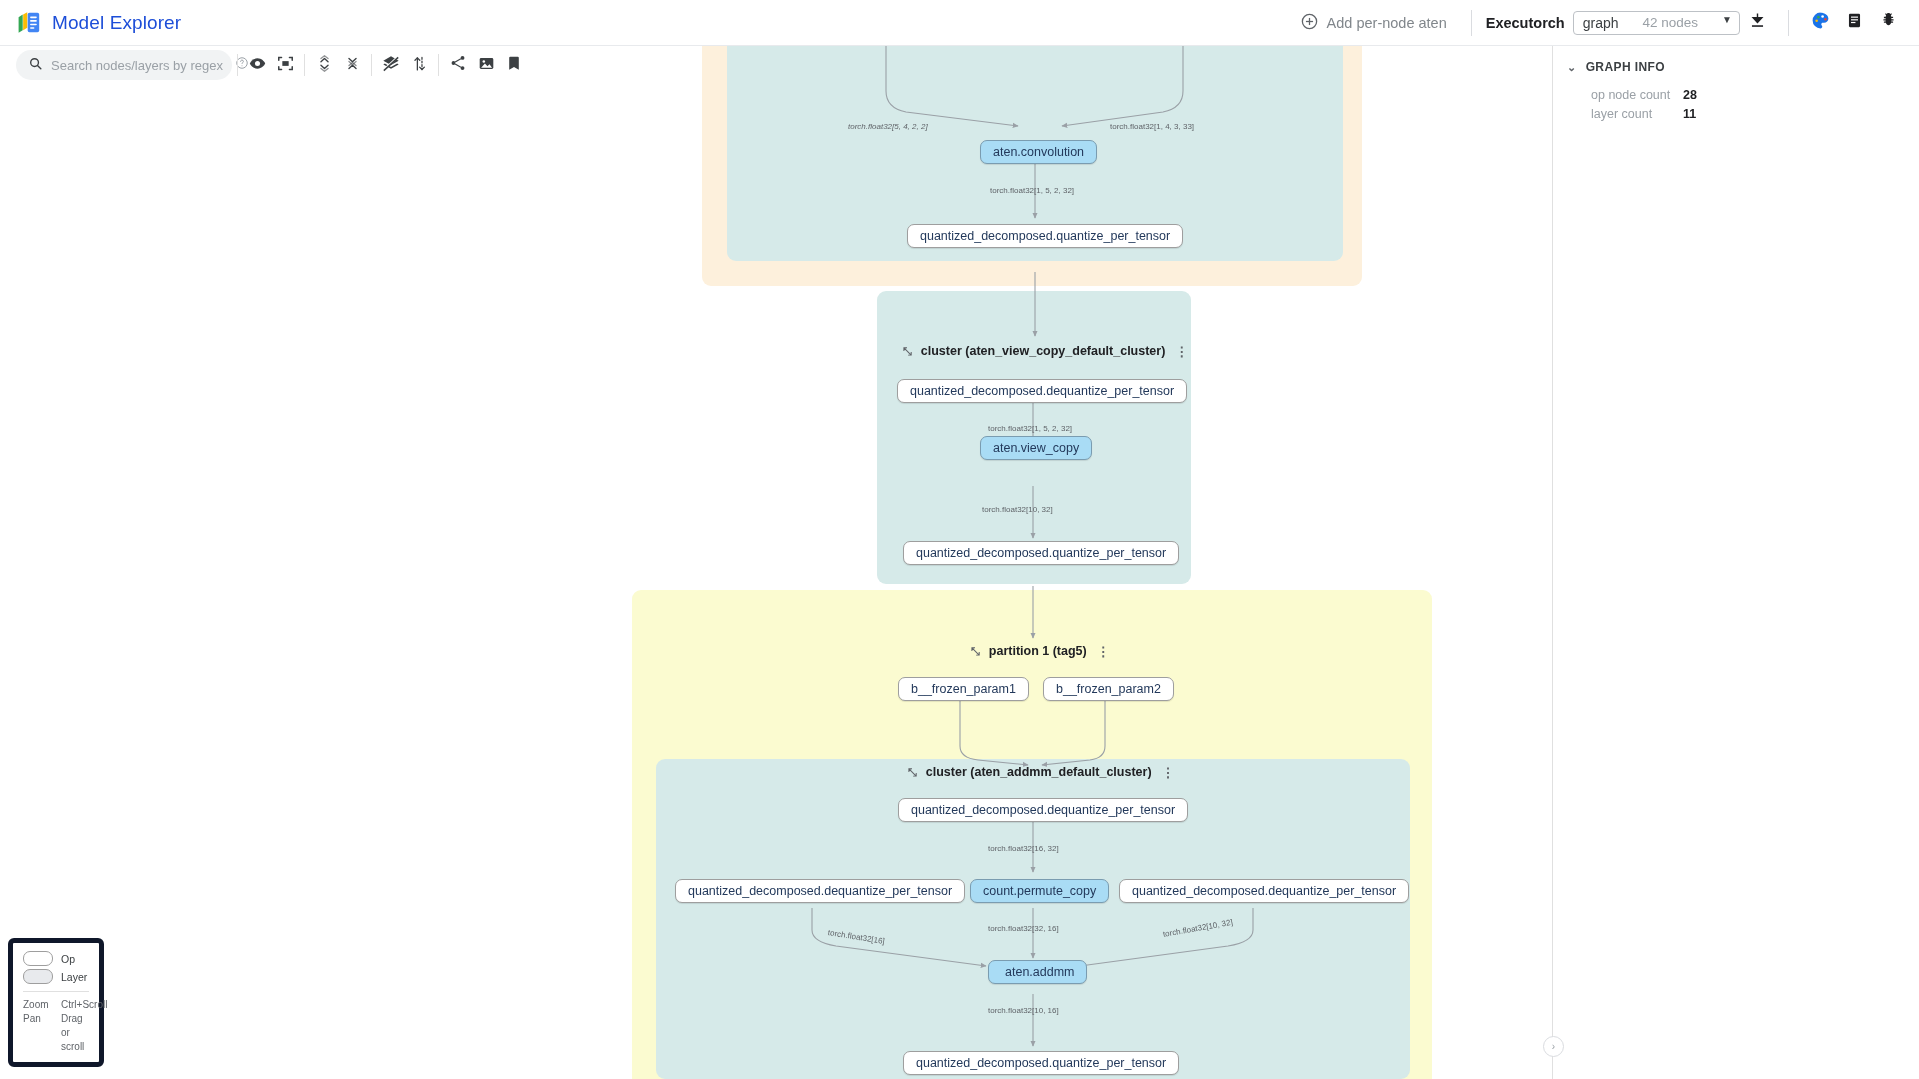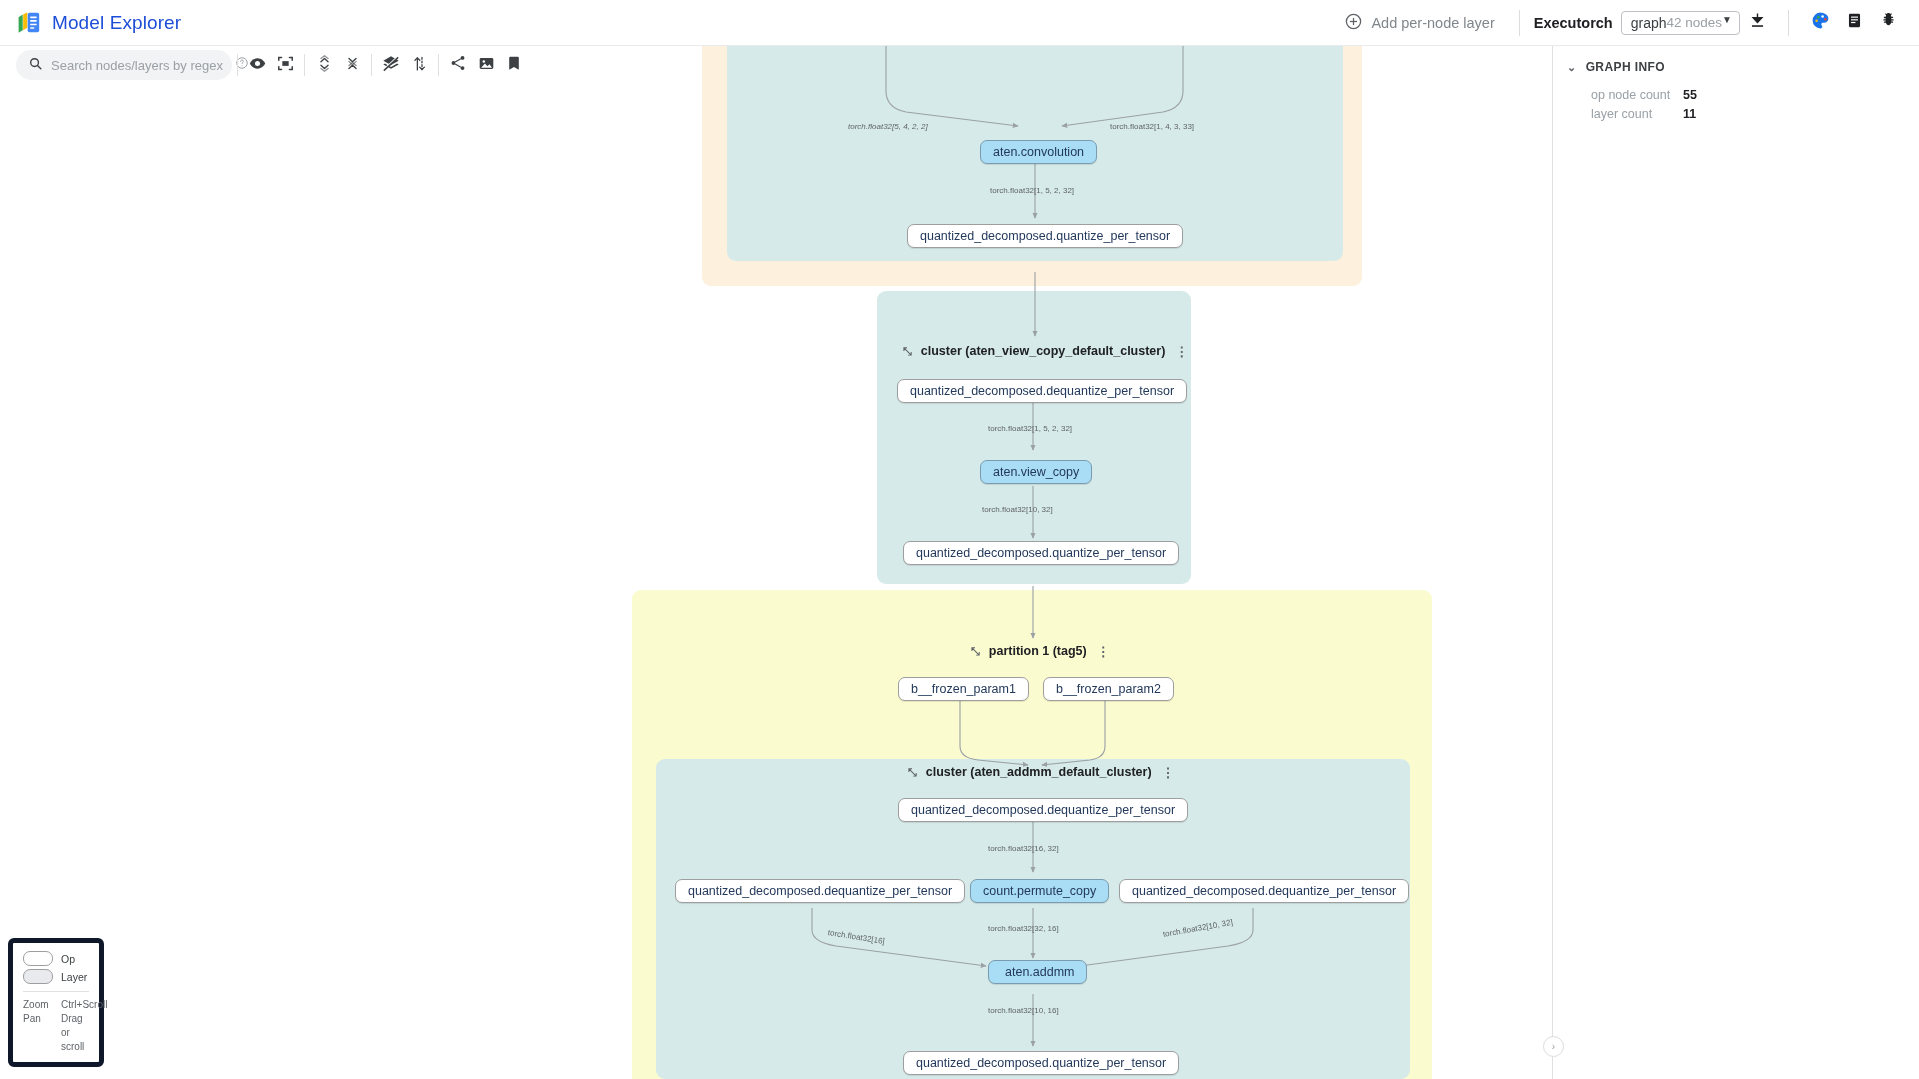--- a/index.html
+++ b/index.html
@@ -68,21 +68,21 @@
   }
   .exec-label {
     font-size: 14.5px;
     font-weight: bold;
     color: #202124;
     margin-right: 8px;
     white-space: nowrap;
   }
   .graph-select {
     display: flex;
-    gap: 0;
+    gap: 24px;
     border: 1px solid #bdc1c6;
     border-radius: 4px;
     padding: 3px 7px 3px 9px;
     font-size: 14px;
     color: #3c4043;
     cursor: pointer;
     background: #fff;
     white-space: nowrap;
   }
   .graph-select .nodes-count {
@@ -350,21 +350,21 @@
 
     <div class="header-right">
       <div class="add-data-btn">
         <span>
           <svg width="19" height="19" viewBox="0 0 24 24" fill="none" stroke="#5f6368" stroke-width="1.6">
             <circle cx="12" cy="12" r="9"></circle>
             <line x1="12" y1="7.5" x2="12" y2="16.5"></line>
             <line x1="7.5" y1="12" x2="16.5" y2="12"></line>
           </svg>
         </span>
-        <span>Add per-node layer</span>
+        <span>Add per-node aten</span>
       </div>
 
       <div class="hdr-divider"></div>
 
       <span class="exec-label">Executorch</span>
 
       <div class="graph-select">
         <span>graph</span>
         <span class="nodes-count">42 nodes</span>
         <span class="caret">▼</span>
@@ -614,21 +614,21 @@
     </div>
 
     <div class="node" style="left:907px; top:178px;">
       <span>quantized_decomposed.quantize_per_tensor</span>
     </div>
 
     <div class="node" style="left:897px; top:333px;">
       <span>quantized_decomposed.dequantize_per_tensor</span>
     </div>
 
-    <div class="node op" style="left:980px; top:414px;text-align:right;">
+    <div class="node op" style="left:980px; top:390px;text-align:right;">
       <span>aten.view_copy</span>
     </div>
 
     <div class="node" style="left:903px; top:495px;">
       <span>quantized_decomposed.quantize_per_tensor</span>
     </div>
 
     <div class="node" style="left:898px; top:631px;">
       <span>b__frozen_param1</span>
     </div>
@@ -683,21 +683,21 @@
   </div>
 
   <div class="right-panel">
     <div class="panel-section-title">
       <span class="panel-chevron">⌄</span>
       <span>GRAPH INFO</span>
     </div>
     <div class="panel-rows">
       <div class="panel-row">
         <span class="pk">op node count</span>
-        <span class="pv">55</span>
+        <span class="pv">28</span>
       </div>
       <div class="panel-row">
         <span class="pk">layer count</span>
         <span class="pv">11</span>
       </div>
     </div>
   </div>
 
   <div class="divider-handle">
     <span>›</span>

